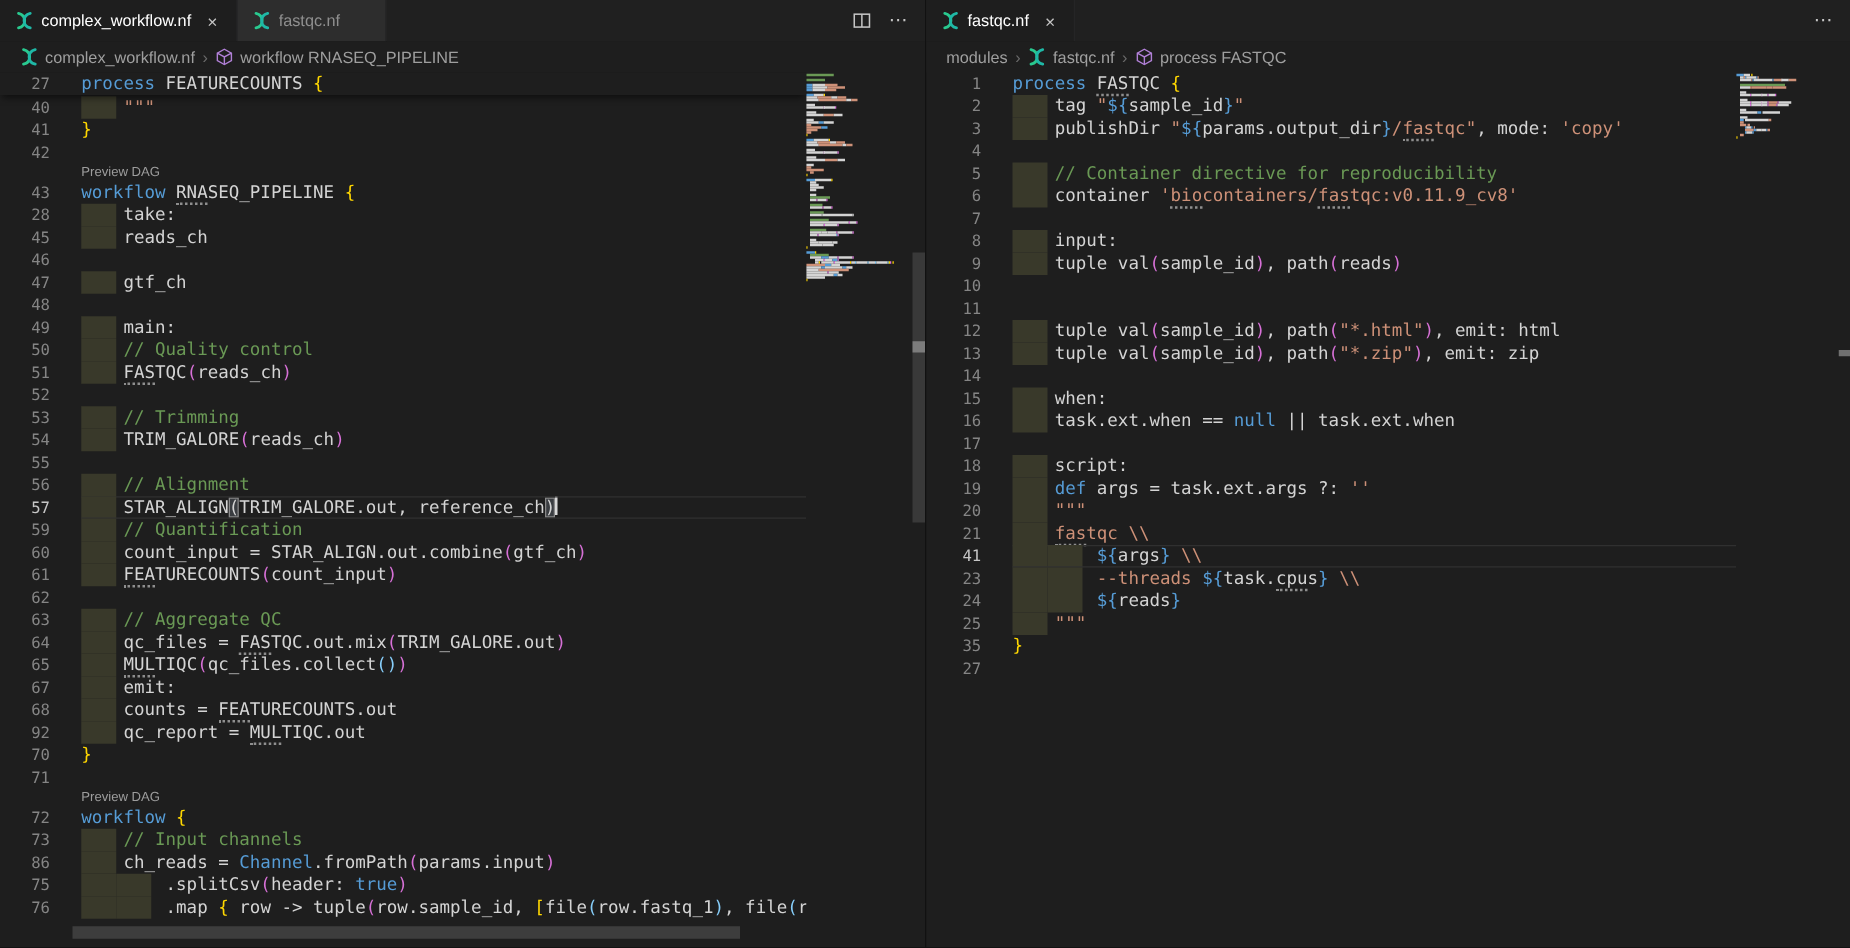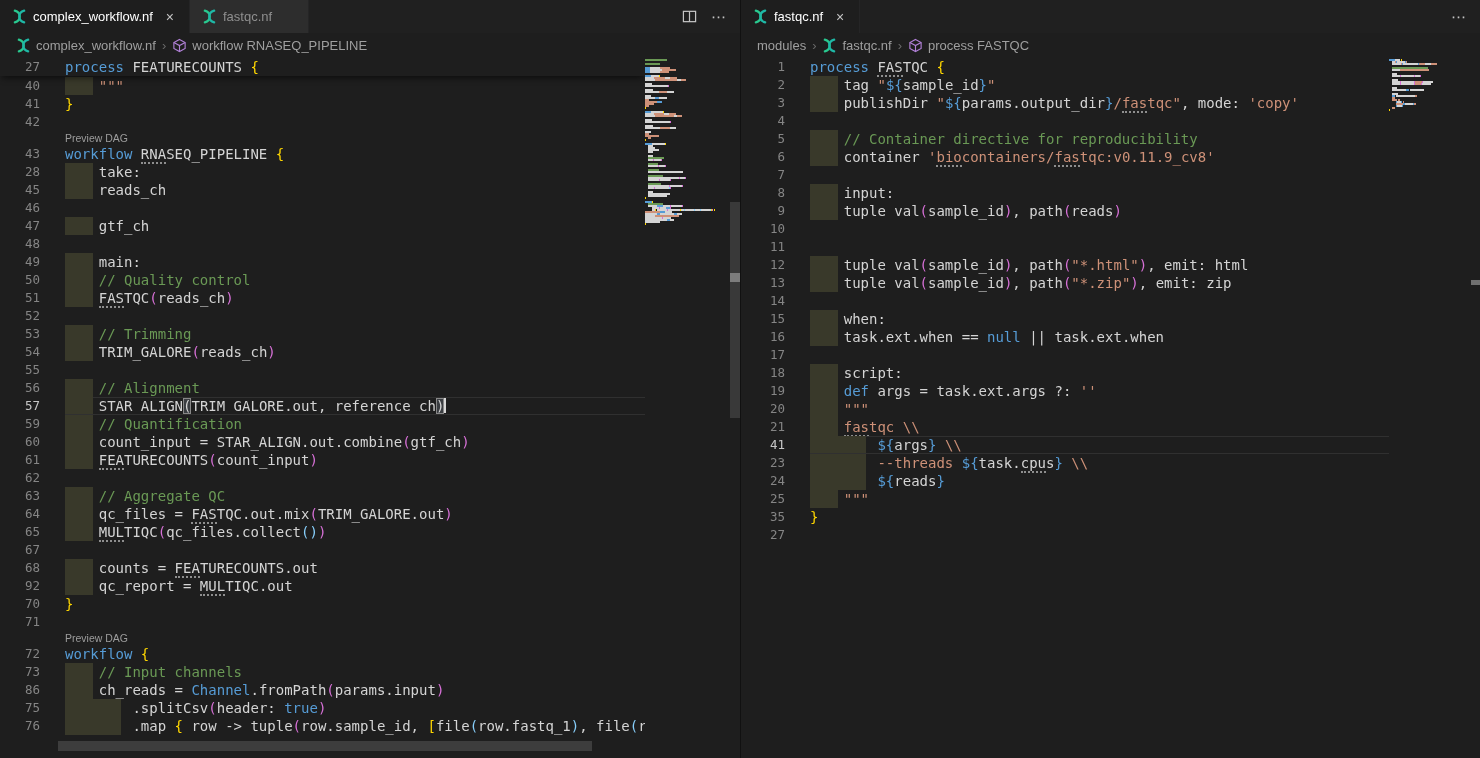--- a/index.html
+++ b/index.html
@@ -219,20 +219,21 @@
           <div class="row">
             <span class="ln">64</span>
             <span class="lc"><span class="iblock" style="left: 0px;"></span><span class="tk tk-p">    qc_files = </span><span class="tk tk-p"><span class="hint">FAS</span>TQC</span><span class="tk tk-p">.out.mix</span><span class="tk tk-m">(</span><span class="tk tk-p">TRIM_GALORE.out</span><span class="tk tk-m">)</span></span>
           </div>
           <div class="row">
             <span class="ln">65</span>
             <span class="lc"><span class="iblock" style="left: 0px;"></span><span class="tk tk-p">    </span><span class="tk tk-p"><span class="hint">MUL</span>TIQC</span><span class="tk tk-m">(</span><span class="tk tk-p">qc_files.collect</span><span class="tk tk-b">()</span><span class="tk tk-m">)</span></span>
           </div>
           <div class="row">
             <span class="ln">67</span>
+            <span class="lc"><span class="iblock" style="left: 0px;"></span><span class="tk tk-p">    emit:</span></span>
           </div>
           <div class="row">
             <span class="ln">68</span>
             <span class="lc"><span class="iblock" style="left: 0px;"></span><span class="tk tk-p">    counts = </span><span class="tk tk-p"><span class="hint">FEA</span>TURECOUNTS</span><span class="tk tk-p">.out</span></span>
           </div>
           <div class="row">
             <span class="ln">92</span>
             <span class="lc"><span class="iblock" style="left: 0px;"></span><span class="tk tk-p">    qc_report = </span><span class="tk tk-p"><span class="hint">MUL</span>TIQC</span><span class="tk tk-p">.out</span></span>
           </div>
           <div class="row">

